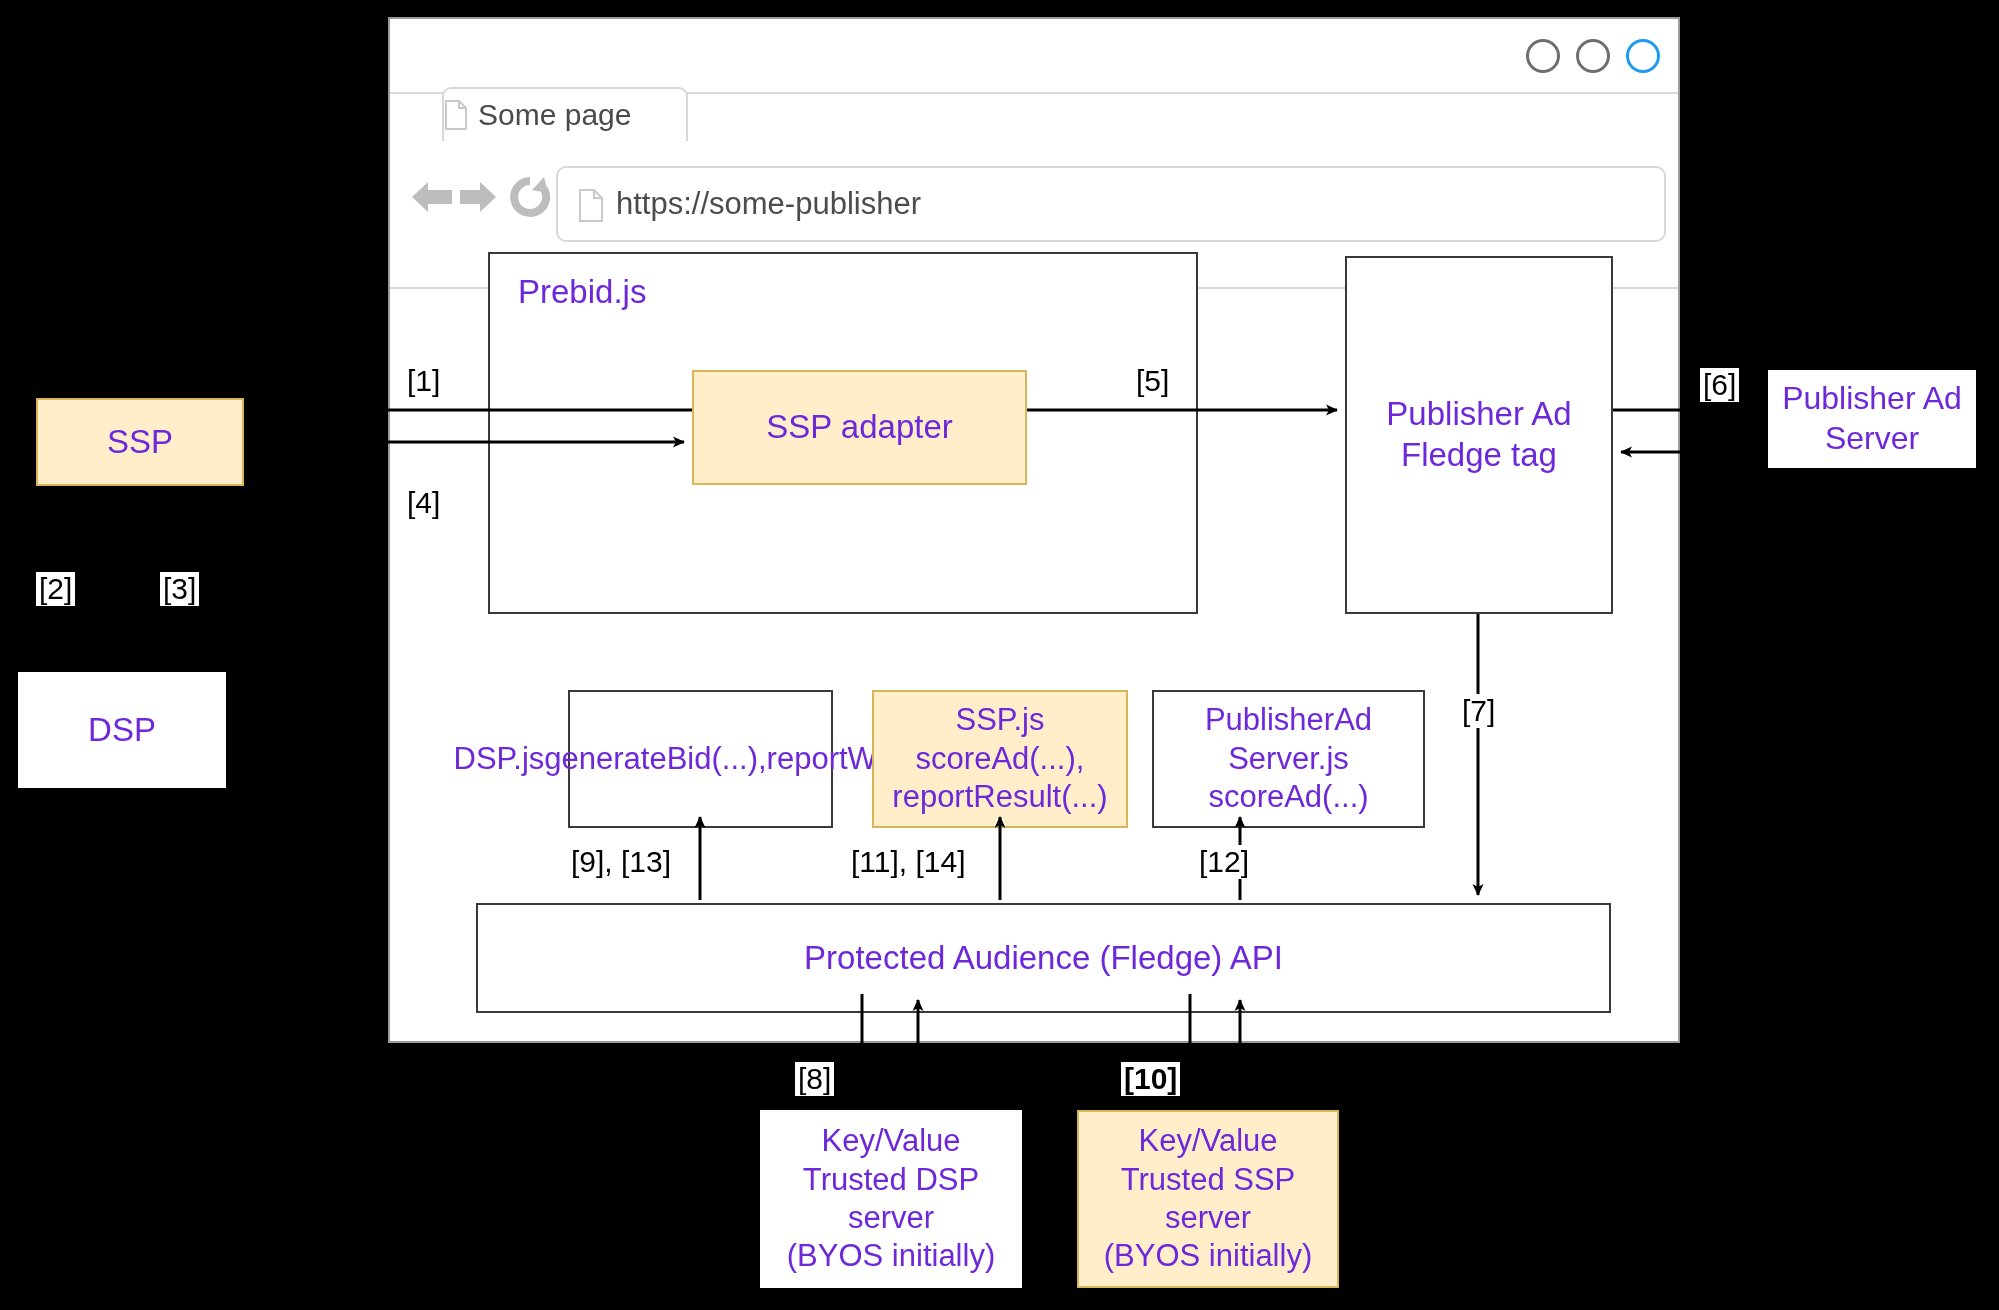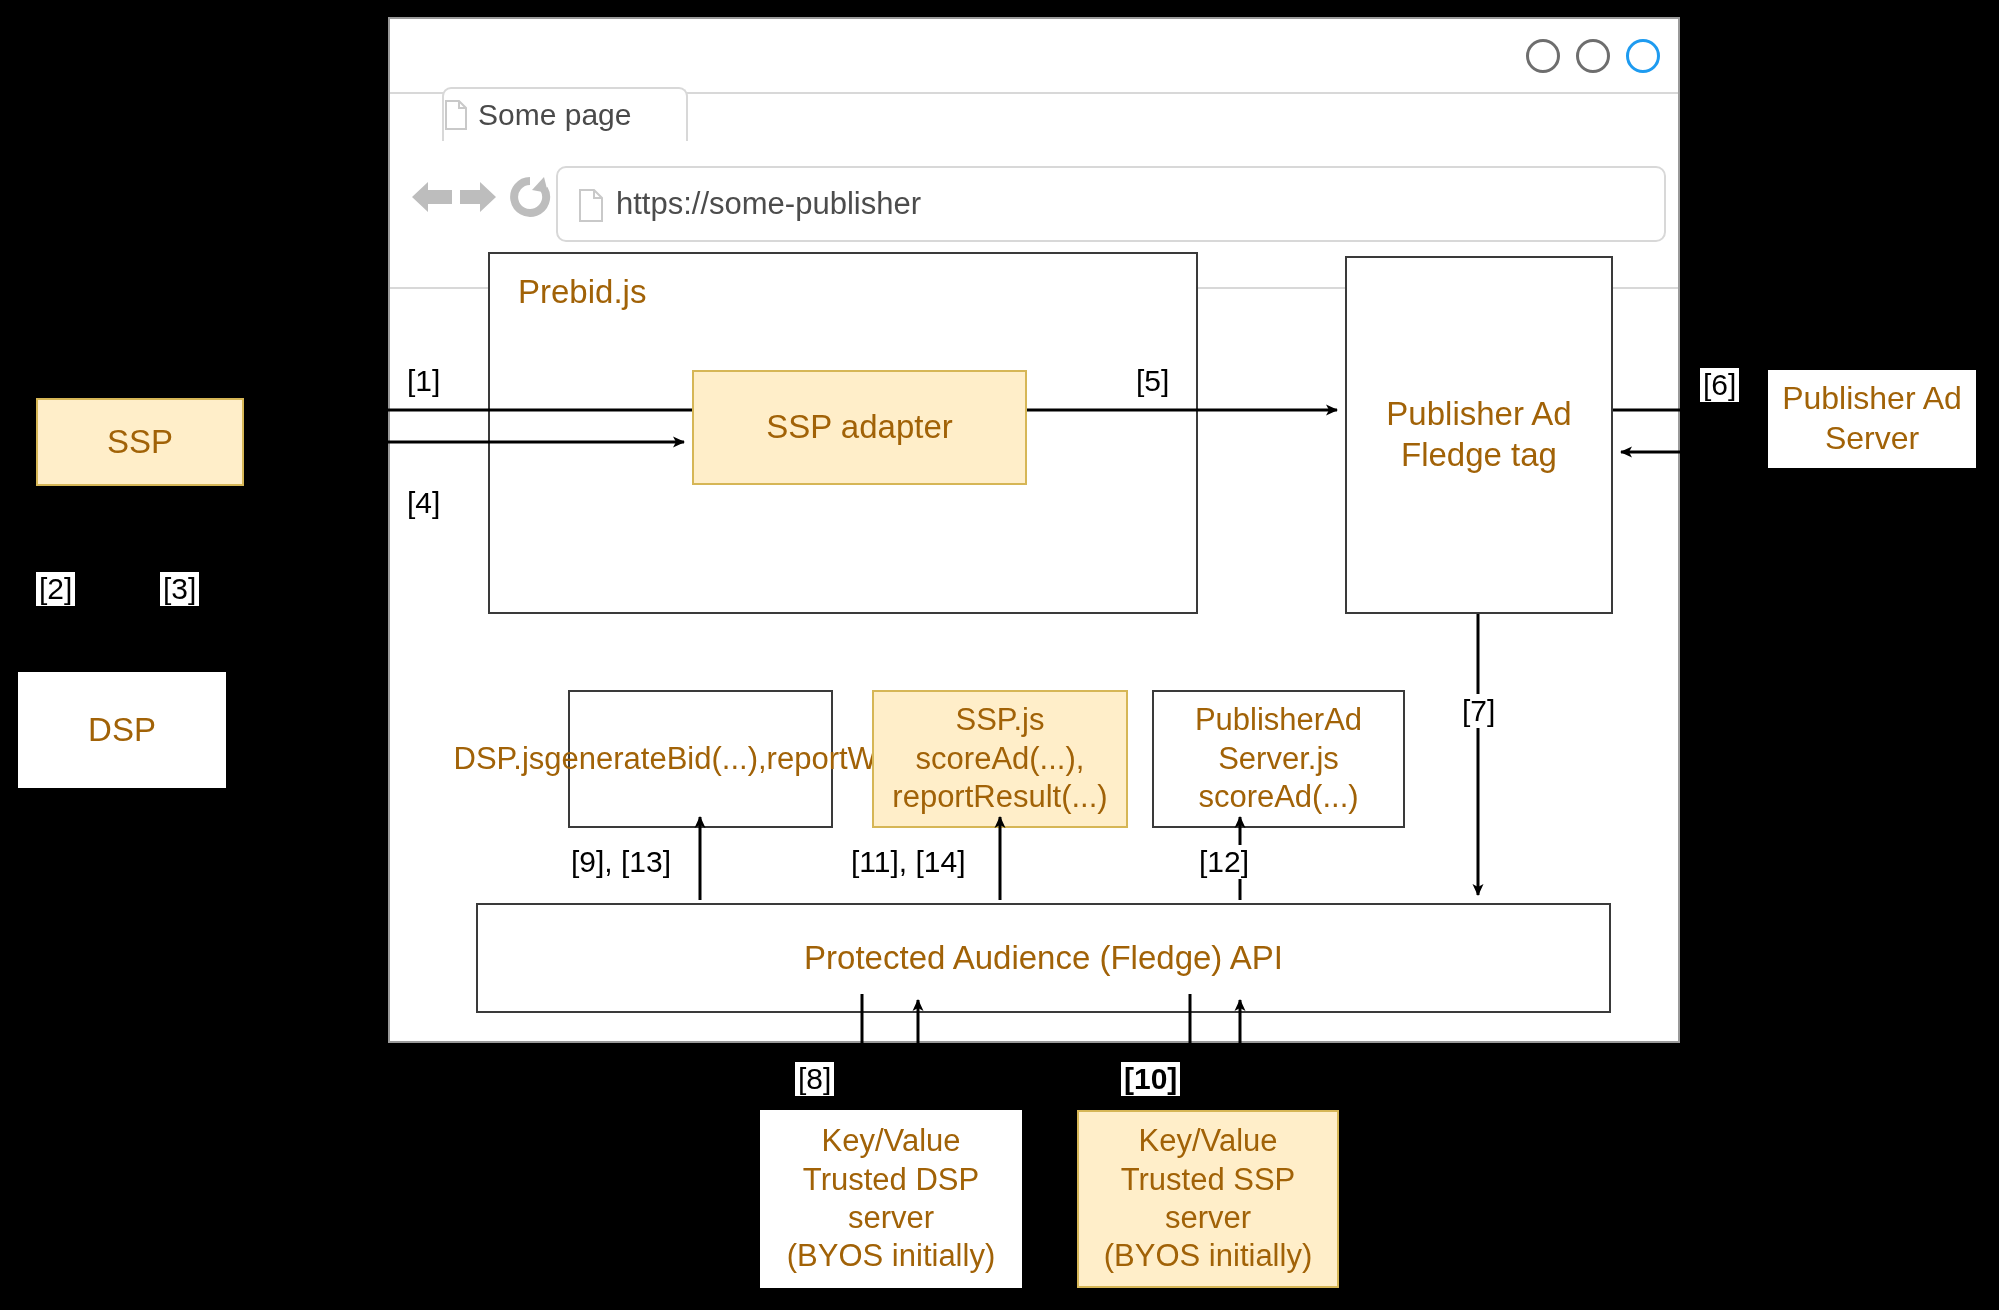--- a/index.html
+++ b/index.html
@@ -22,21 +22,21 @@
     background: #000000;
   }
   
   .abox {
     position: absolute;
     box-sizing: border-box;
     display: flex;
     align-items: center;
     justify-content: center;
     text-align: center;
-    color: #a16207;
+    color: #6d28d9;
     line-height: 1.24;
   }
   .noborder-box {
     background: #ffffff;
     border: none;
   }
   .yellow-box {
     background: #ffeec9;
     border: 2px solid #d6b656;
   }
@@ -281,21 +281,21 @@
       <span>generateBid(...),</span>
       <span>reportWin(...)</span>
     </div>
 
     <div class="abox yellow-box" id="sspjs-box" style="left:482px; top:671px; width:256px; height:138px; font-size:31px; flex-direction:column;">
       <span>SSP.js</span>
       <span>scoreAd(...),</span>
       <span>reportResult(...)</span>
     </div>
 
-    <div class="abox thin-box" id="pasjs-box" style="left:762px; top:671px; width:253px; height:138px; font-size:31px; flex-direction:column;">
+    <div class="abox thin-box" id="pasjs-box" style="left:762px; top:671px; width:273px; height:138px; font-size:31px; flex-direction:column;">
       <span>PublisherAd</span>
       <span>Server.js</span>
       <span>scoreAd(...)</span>
     </div>
 
     <div class="abox thin-box" id="fledge-api" style="left:86px; top:884px; width:1135px; height:110px; font-size:33px;">
       <span>Protected Audience (Fledge) API</span>
     </div>
 
   </div>

